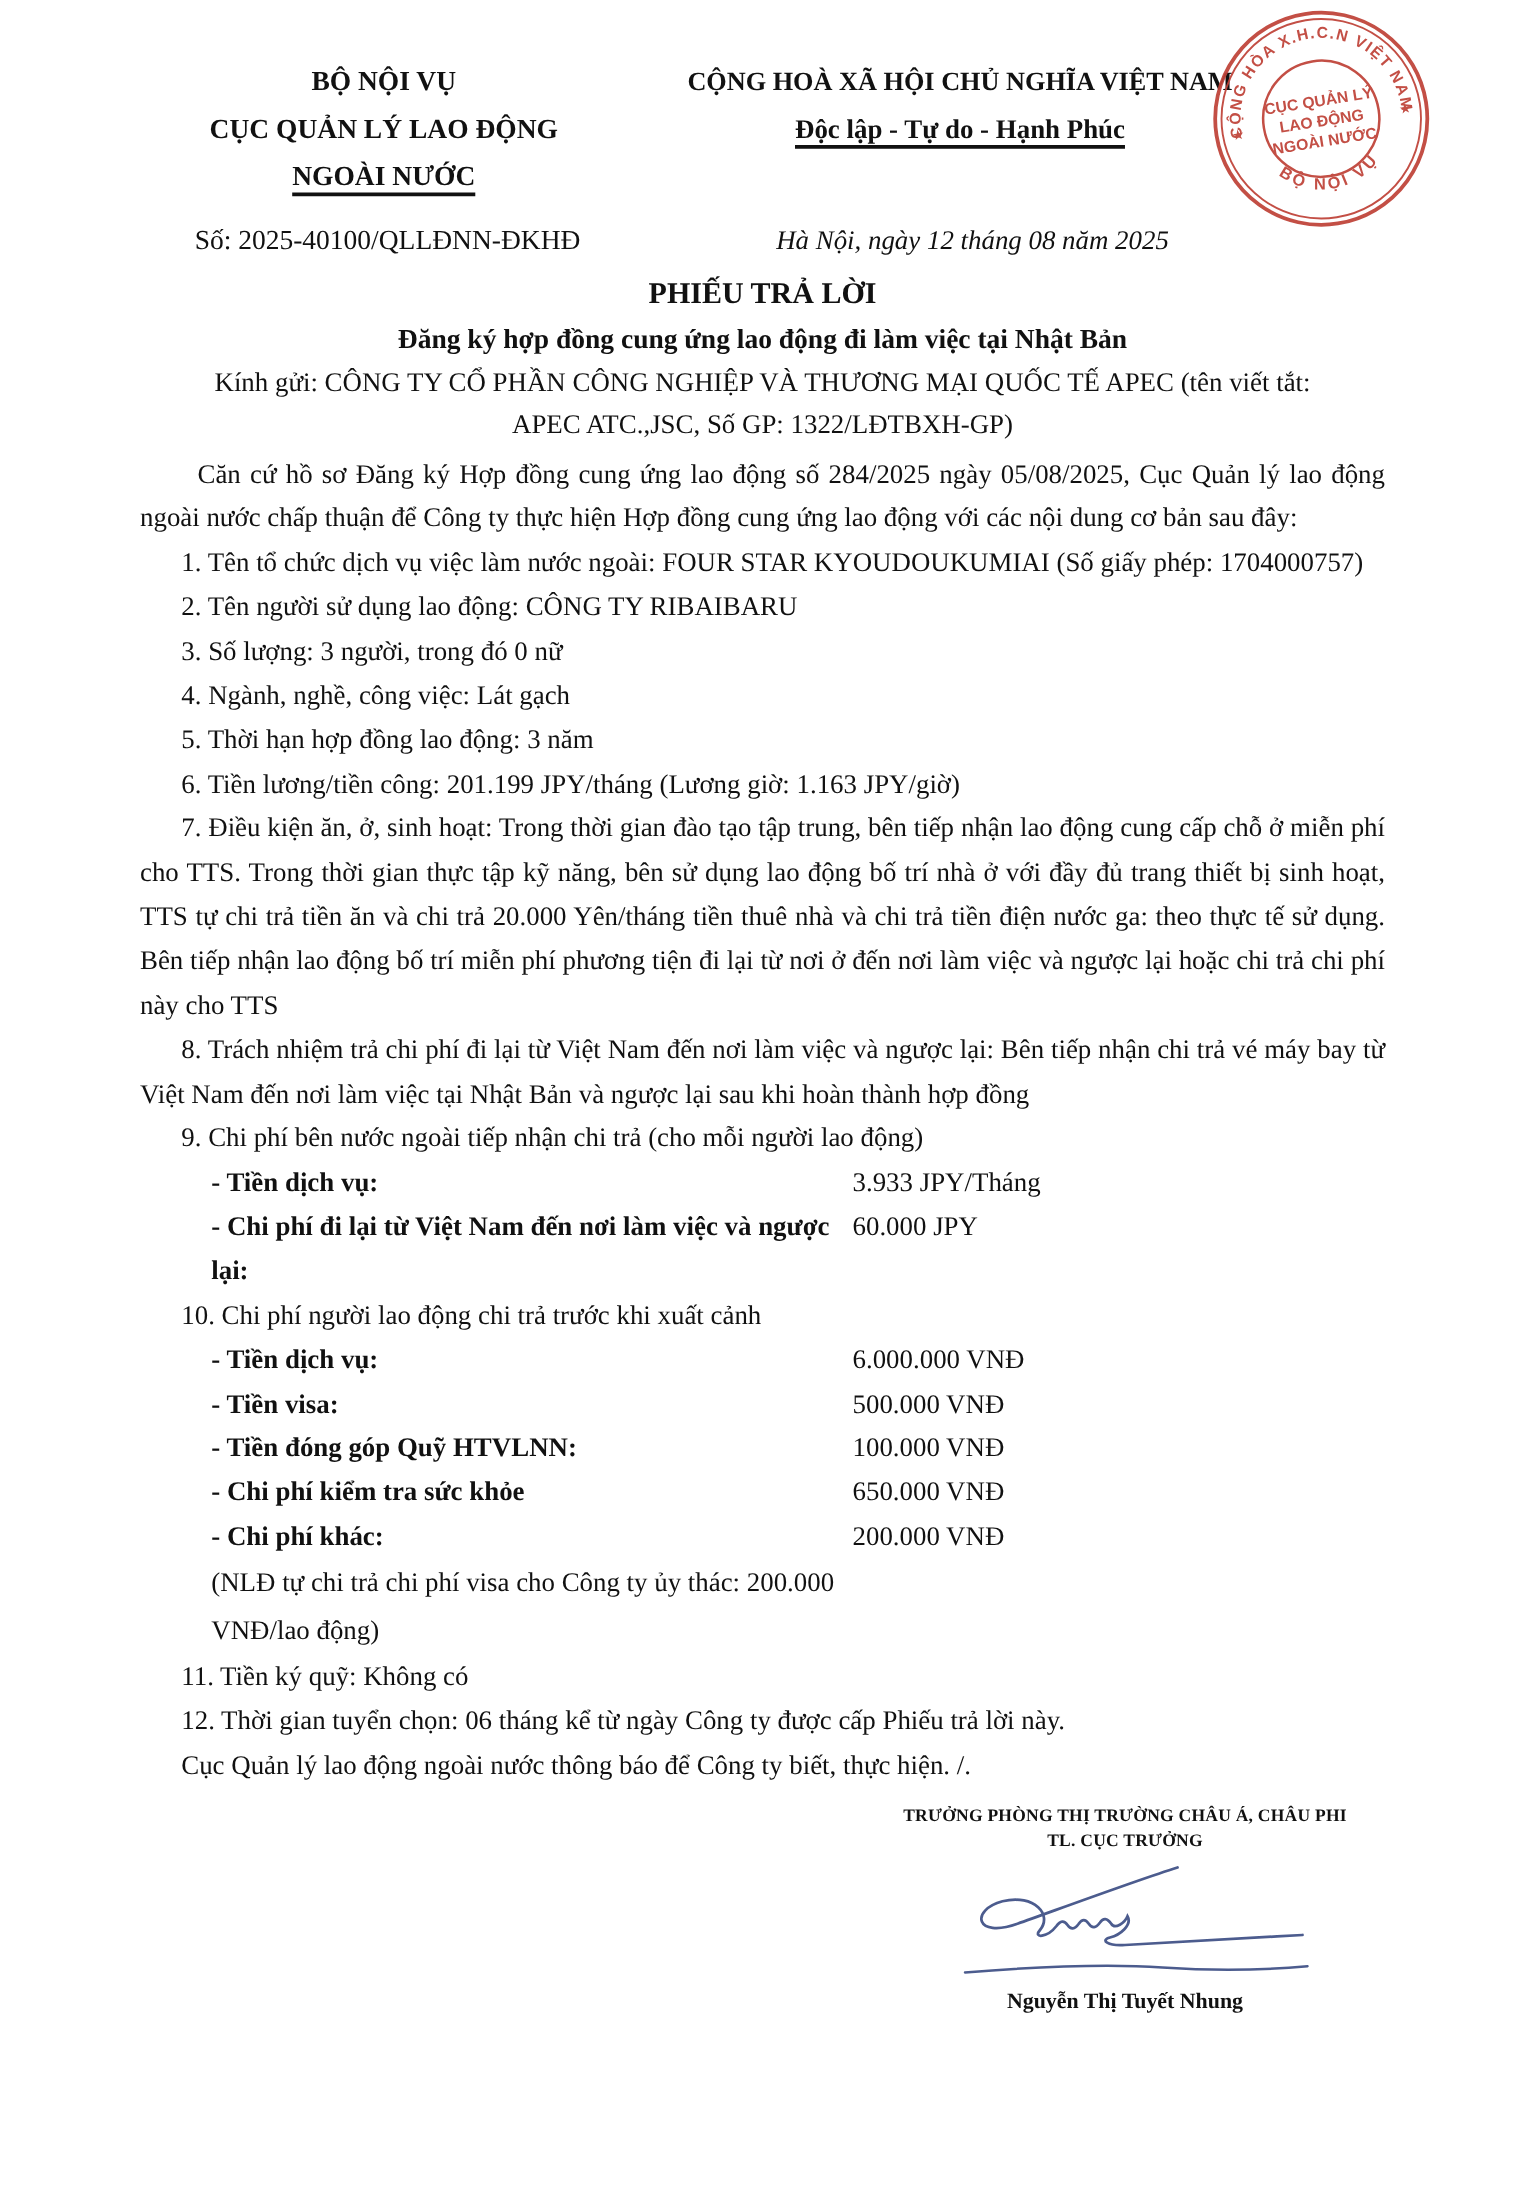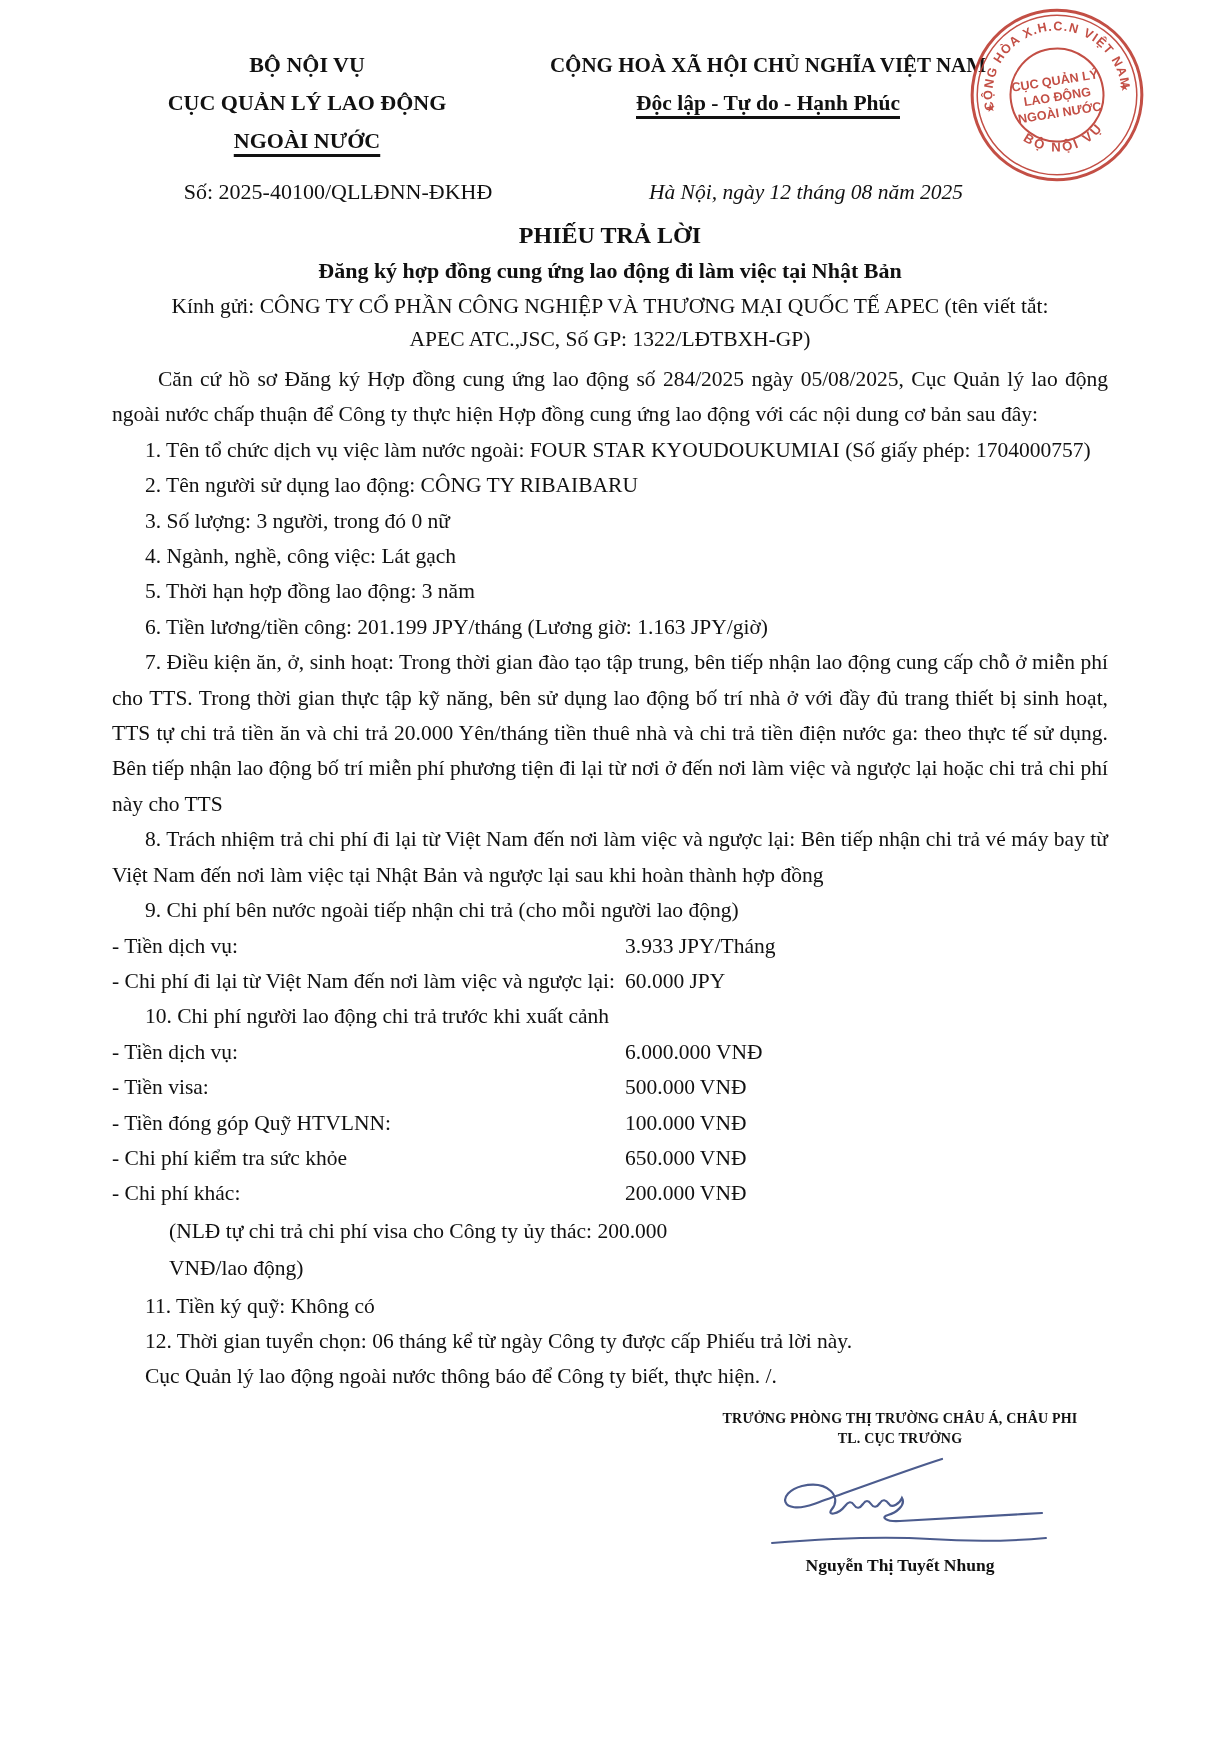--- a/index.html
+++ b/index.html
@@ -17,35 +17,35 @@
   .h-left {
     width:390px; margin-left:112px;
     text-align:center; font-weight:bold;
     font-size:22px; line-height:38px;
   }
   .h-left .u { text-decoration:underline; text-decoration-thickness:2.5px; text-underline-offset:6px; }
   .h-right { width:480px; margin-left:26px; text-align:center; font-weight:bold; }
   .h-right .n1 { font-size:21px; line-height:38px; }
   .h-right .n2 { font-size:21.5px; line-height:38px; text-decoration:underline; text-decoration-thickness:2.5px; text-underline-offset:6px; }
 
-  .meta { display:flex; margin-top:14px;margin-left:28px; }
+  .meta { display:flex; margin-top:14px; }
   .meta-num { width:420px; margin-left:100px; text-align:center; font-size:22px; line-height:36px; }
   .meta-date { width:480px; margin-left:18px; text-align:center; font-style:italic; font-size:21.5px; line-height:36px; }
 
   
   .doc-title { margin-top:10px; text-align:center; font-weight:bold; font-size:24px; line-height:30px; }
   .doc-subject { margin-top:6px; text-align:center; font-weight:bold; font-size:22px; line-height:30px; }
   .addressee { text-align:center; font-size:21.5px; line-height:33px; margin-top:4px; }
 
   
   .body { margin:6px 112px 0 112px; font-size:21.5px; line-height:35.4px; text-align:justify; }
   .para { margin:0; text-indent:33px; }
   .para.intro { text-indent:46px; }
   .fee-row { display:flex; text-align:left; }
-  .fee-label { width:513px; }
+  .fee-label { margin-left:57px; width:513px;font-weight:bold; }
   .fee-value { flex:1; }
   .note-line { margin:2px; margin-left:57px; text-align:left; }
 
   
   .sign { width:480px; margin:14px 80px 0 auto; text-align:center; }
   .sign-t { font-weight:bold; font-size:14px; line-height:20px; letter-spacing:0.2px; }
   .sign-flourish { display:block; margin:4px auto 0 auto; }
   .sign-name { font-weight:bold; font-size:17.5px; margin-top:2px; }
 
   

